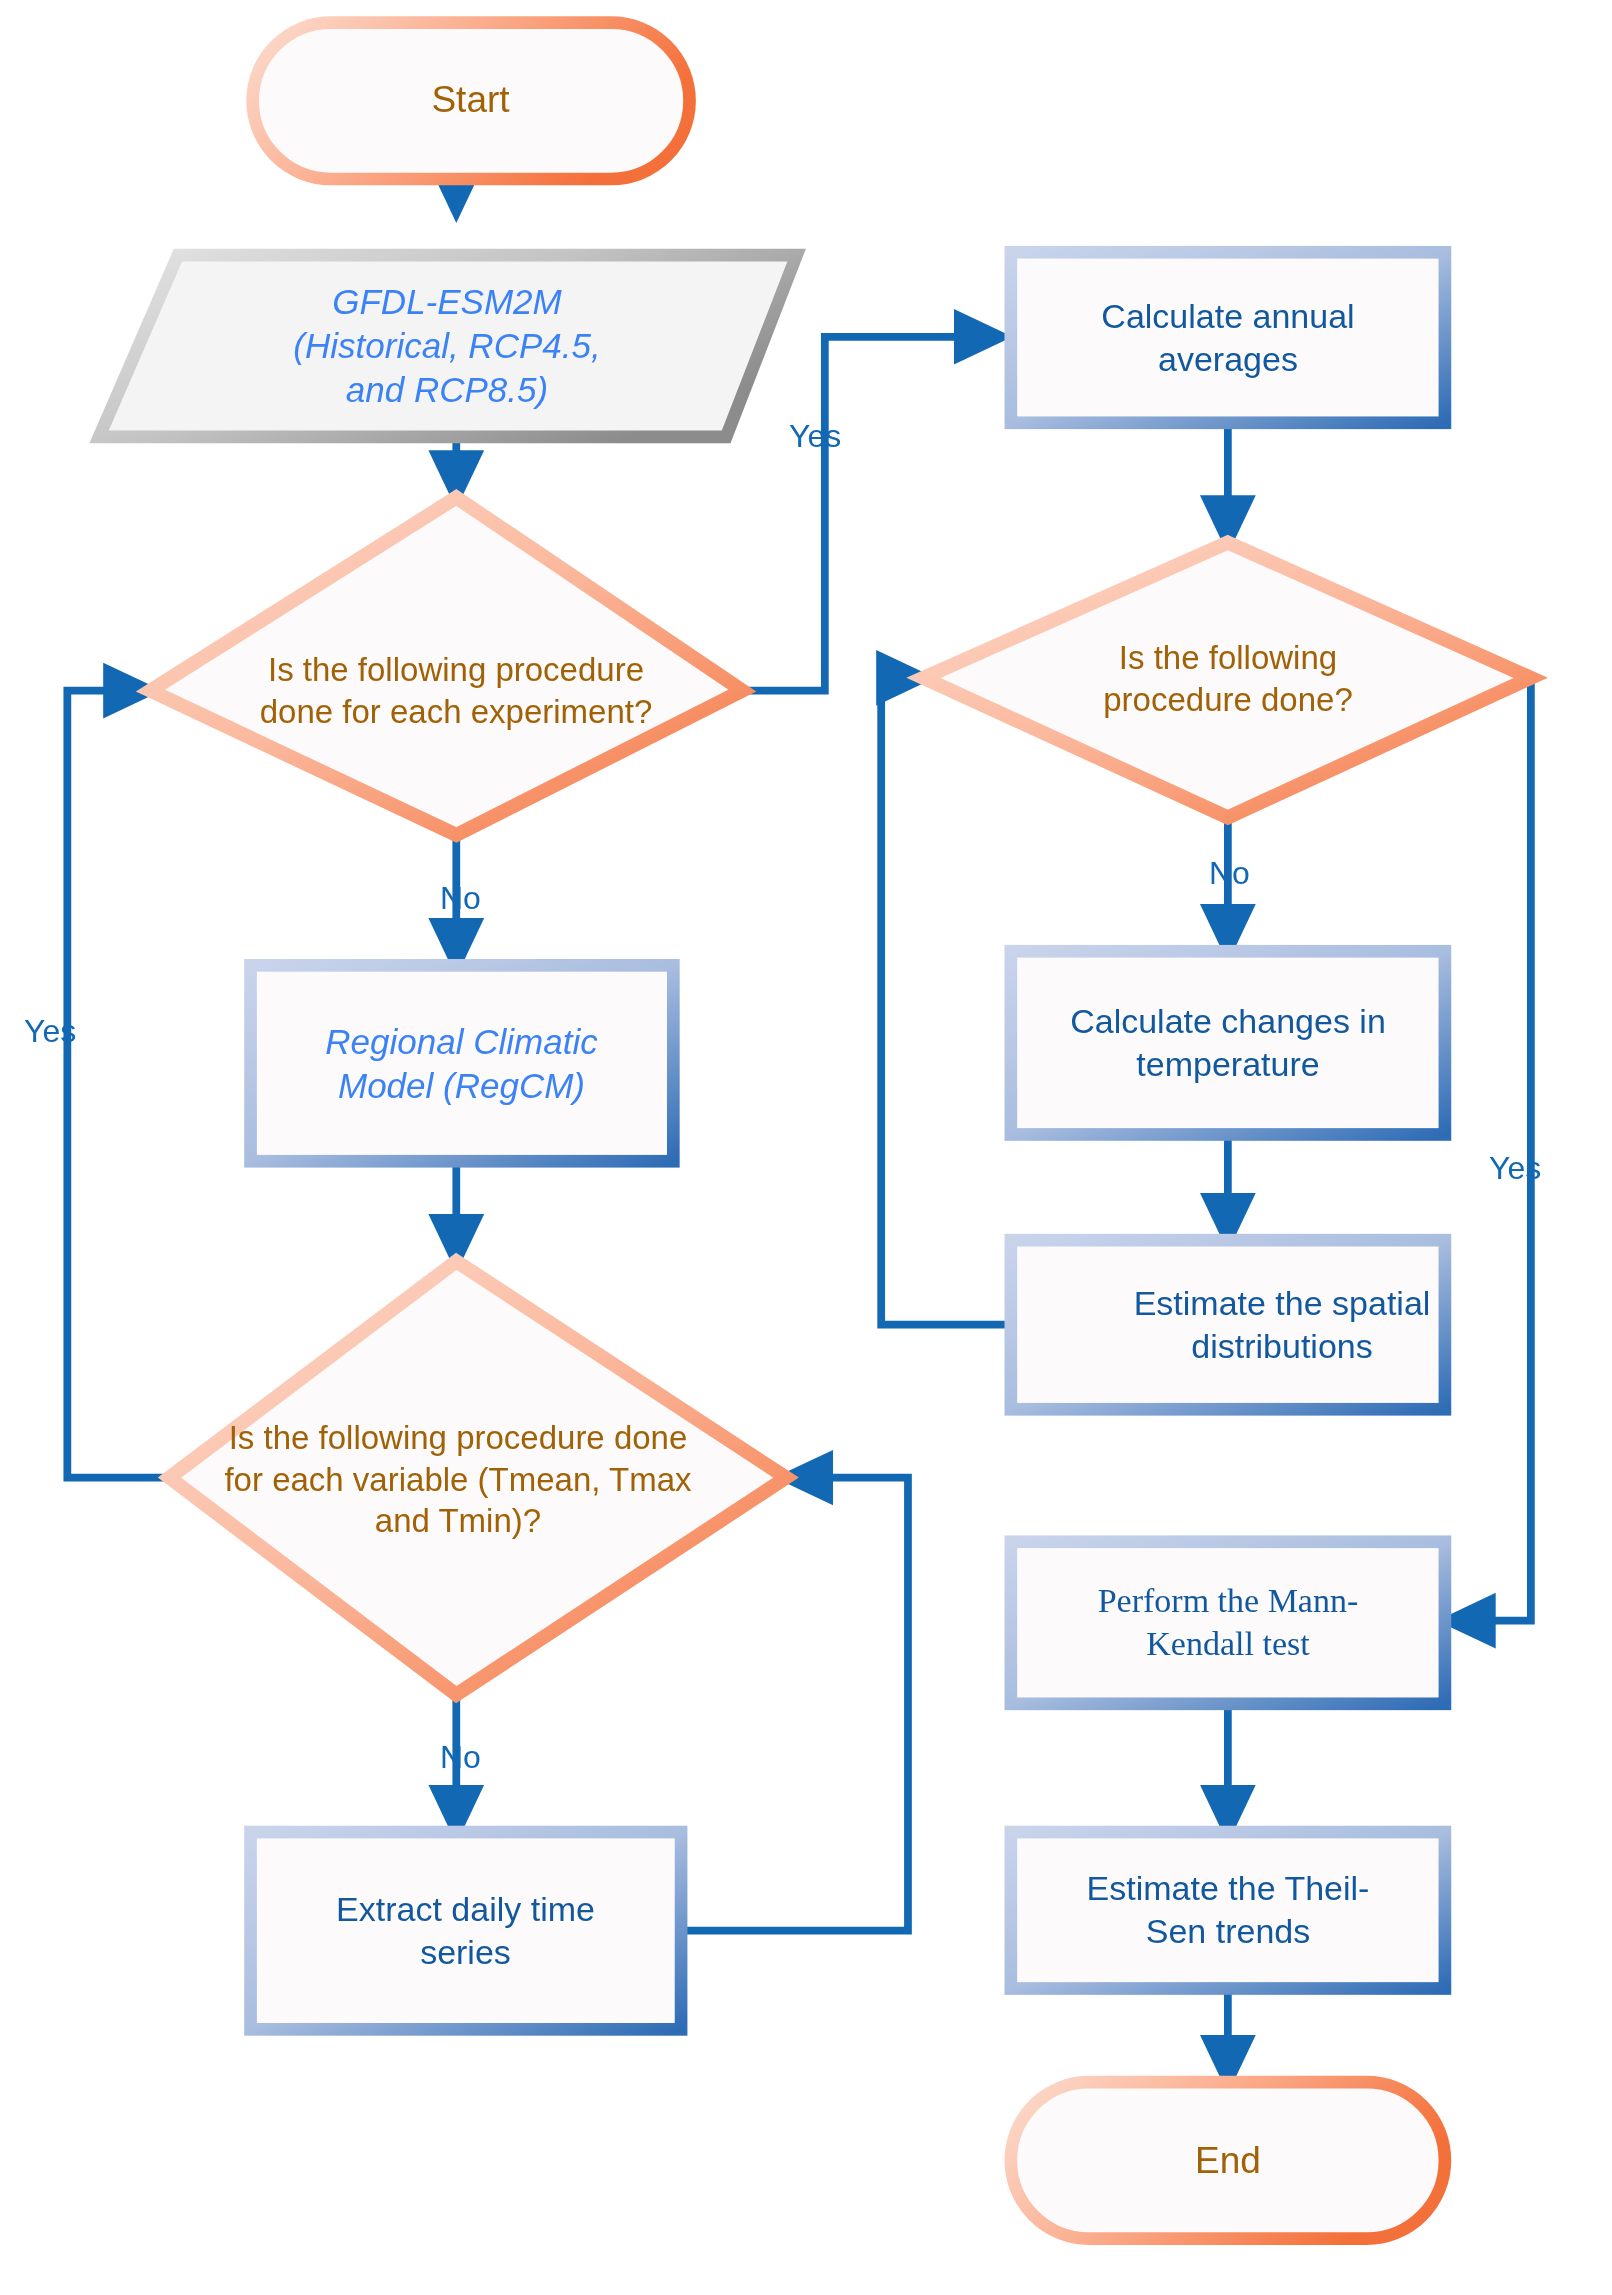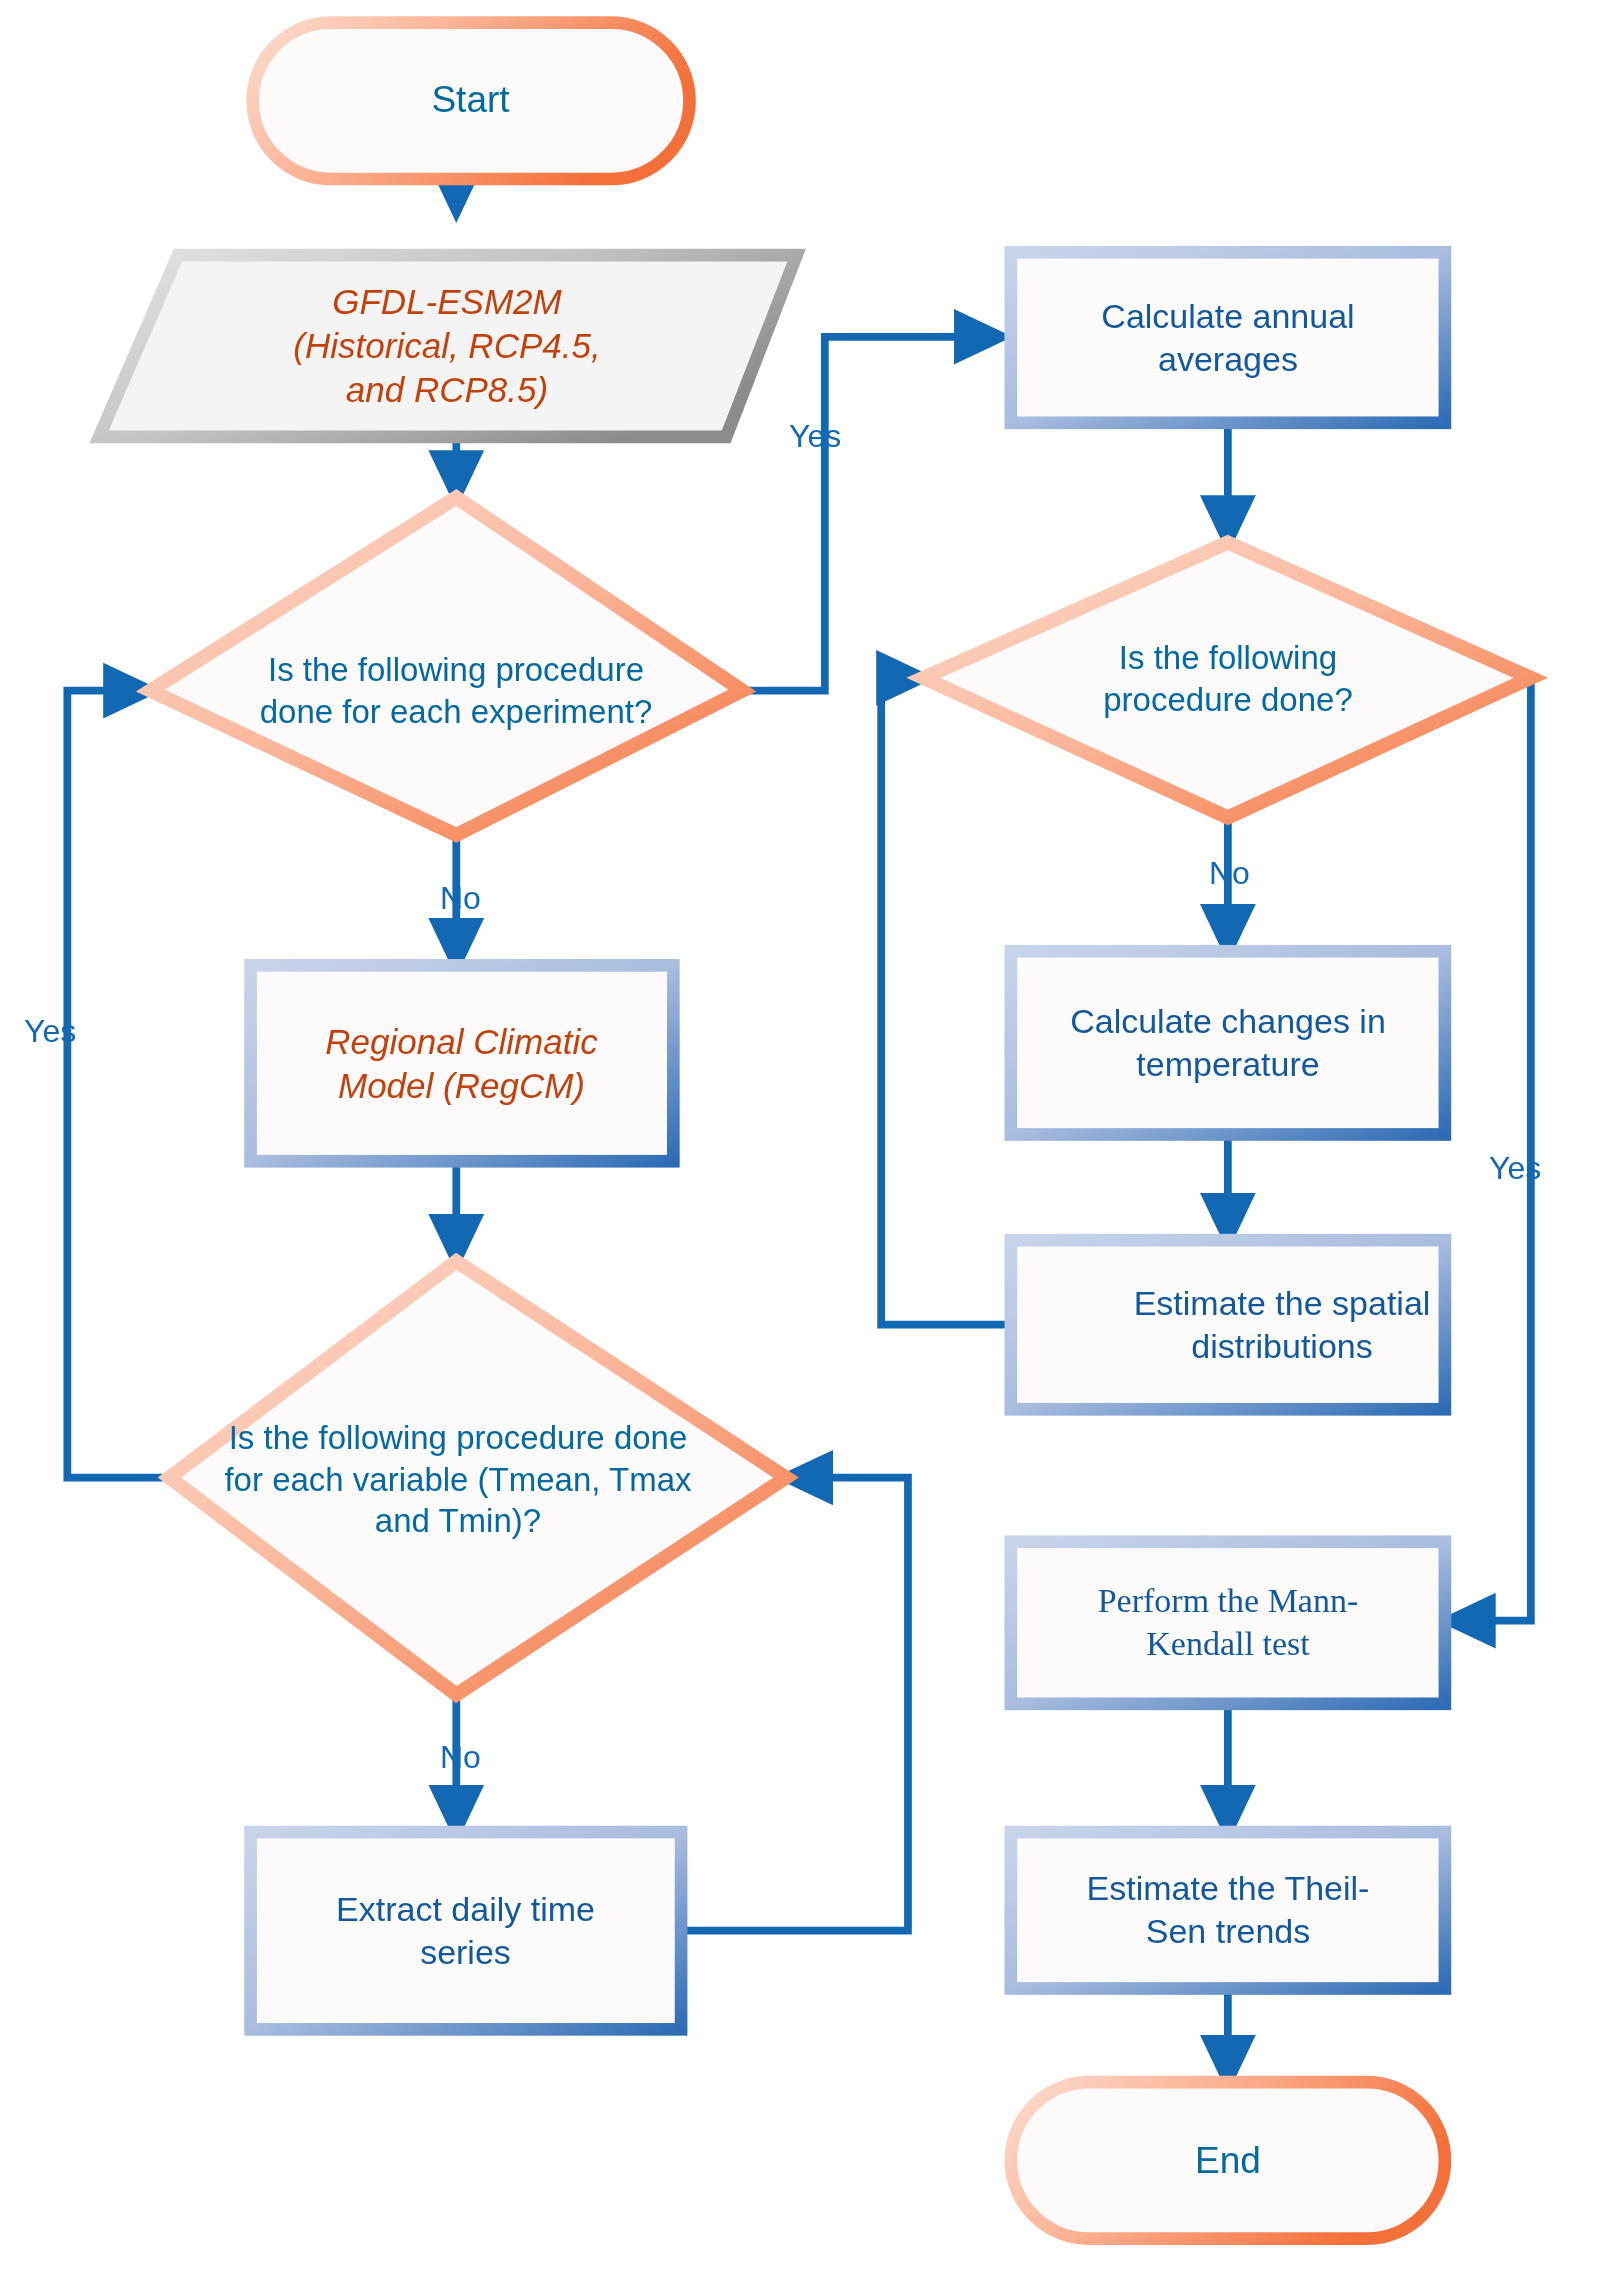--- a/index.html
+++ b/index.html
@@ -23,23 +23,23 @@
   .node-text {
     position: absolute;
     display: flex;
     align-items: center;
     justify-content: center;
     text-align: center;
     line-height: 1.26;
     pointer-events: none;
     white-space: pre-line;
   }
-  .t-orange { color: #0369a1; }
+  .t-orange { color: #a16207; }
   .t-blue   { color: #12589E; }
-  .t-black  { color: #c2410c; font-style: italic; }
+  .t-black  { color: #3b82f6; font-style: italic; }
   .edge-label {
     position: absolute;
     color: #1368B4;
     font-size: 32px;
     font-family: "Liberation Sans", sans-serif;
     white-space: nowrap;
     text-align: right;
   }
 </style>
 </head>

